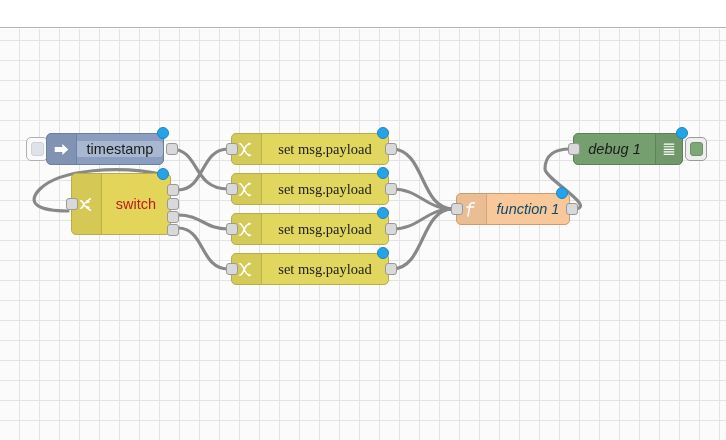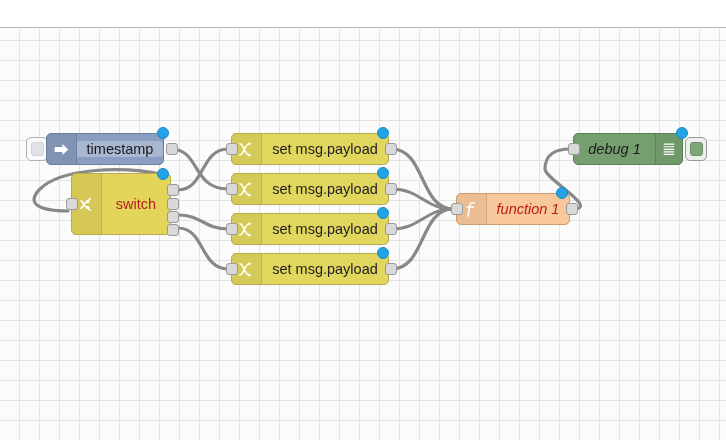--- a/index.html
+++ b/index.html
@@ -39,26 +39,26 @@
   .n-inject .label{background:#a9b8d1;color:#1a1a1a;border-radius:0 4px 4px 0;}
 
   
   .n-switch{background:#e3d55a;border-color:#b9ad4a;}
   .n-switch .iconbox{background:rgba(0,0,0,.06);}
   .n-switch .label{color:#b91c1c;}
 
   
   .n-change{background:#e2d75e;border-color:#b7ac4b;}
   .n-change .iconbox{background:rgba(0,0,0,.06);}
-  .n-change .label{color:#222;}
+  .n-change .label{color:#222;font-family:Liberation Serif, serif;}
 
   
   .n-function{background:#f8c89b;border-color:#c99d72;}
   .n-function .iconbox{background:rgba(0,0,0,.05);}
-  .n-function .label{font-style:italic;color:#b91c1c;}
+  .n-function .label{font-style:italic;color:#0c4a6e;}
 
   
   .n-debug{background:#769f6f;border-color:#5d8157;}
   .n-debug .label{font-style:italic;color:#1a1a1a;justify-content:center;}
   .n-debug .iconbox-right{width:26px;height:100%;display:flex;align-items:center;
                  justify-content:center;border-left:1px solid rgba(0,0,0,.15);
                  border-radius:0 4px 4px 0;background:rgba(0,0,0,.04);flex:0 0 26px;}
 
   
   .port{position:absolute;width:12px;height:12px;background:#d9d9d9;

